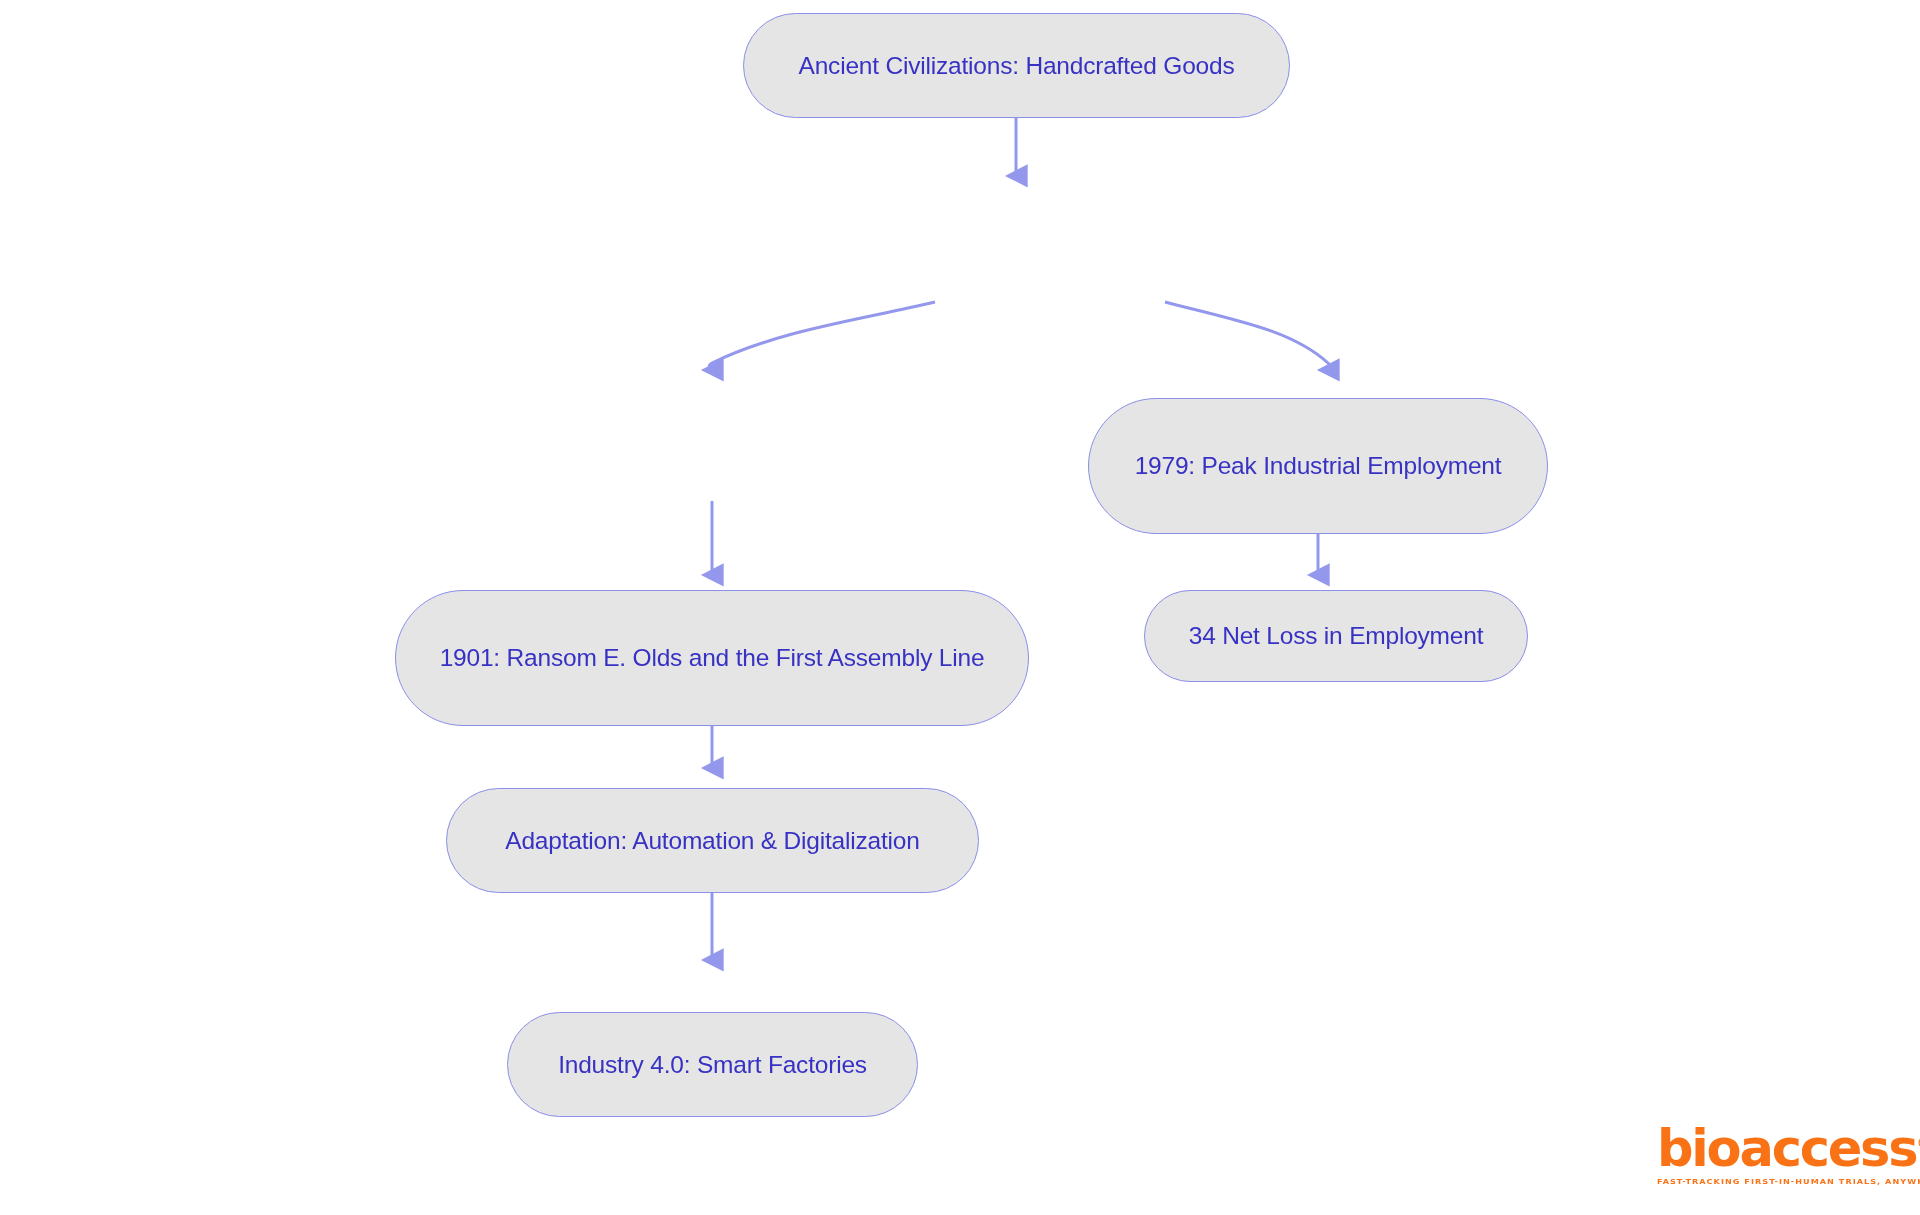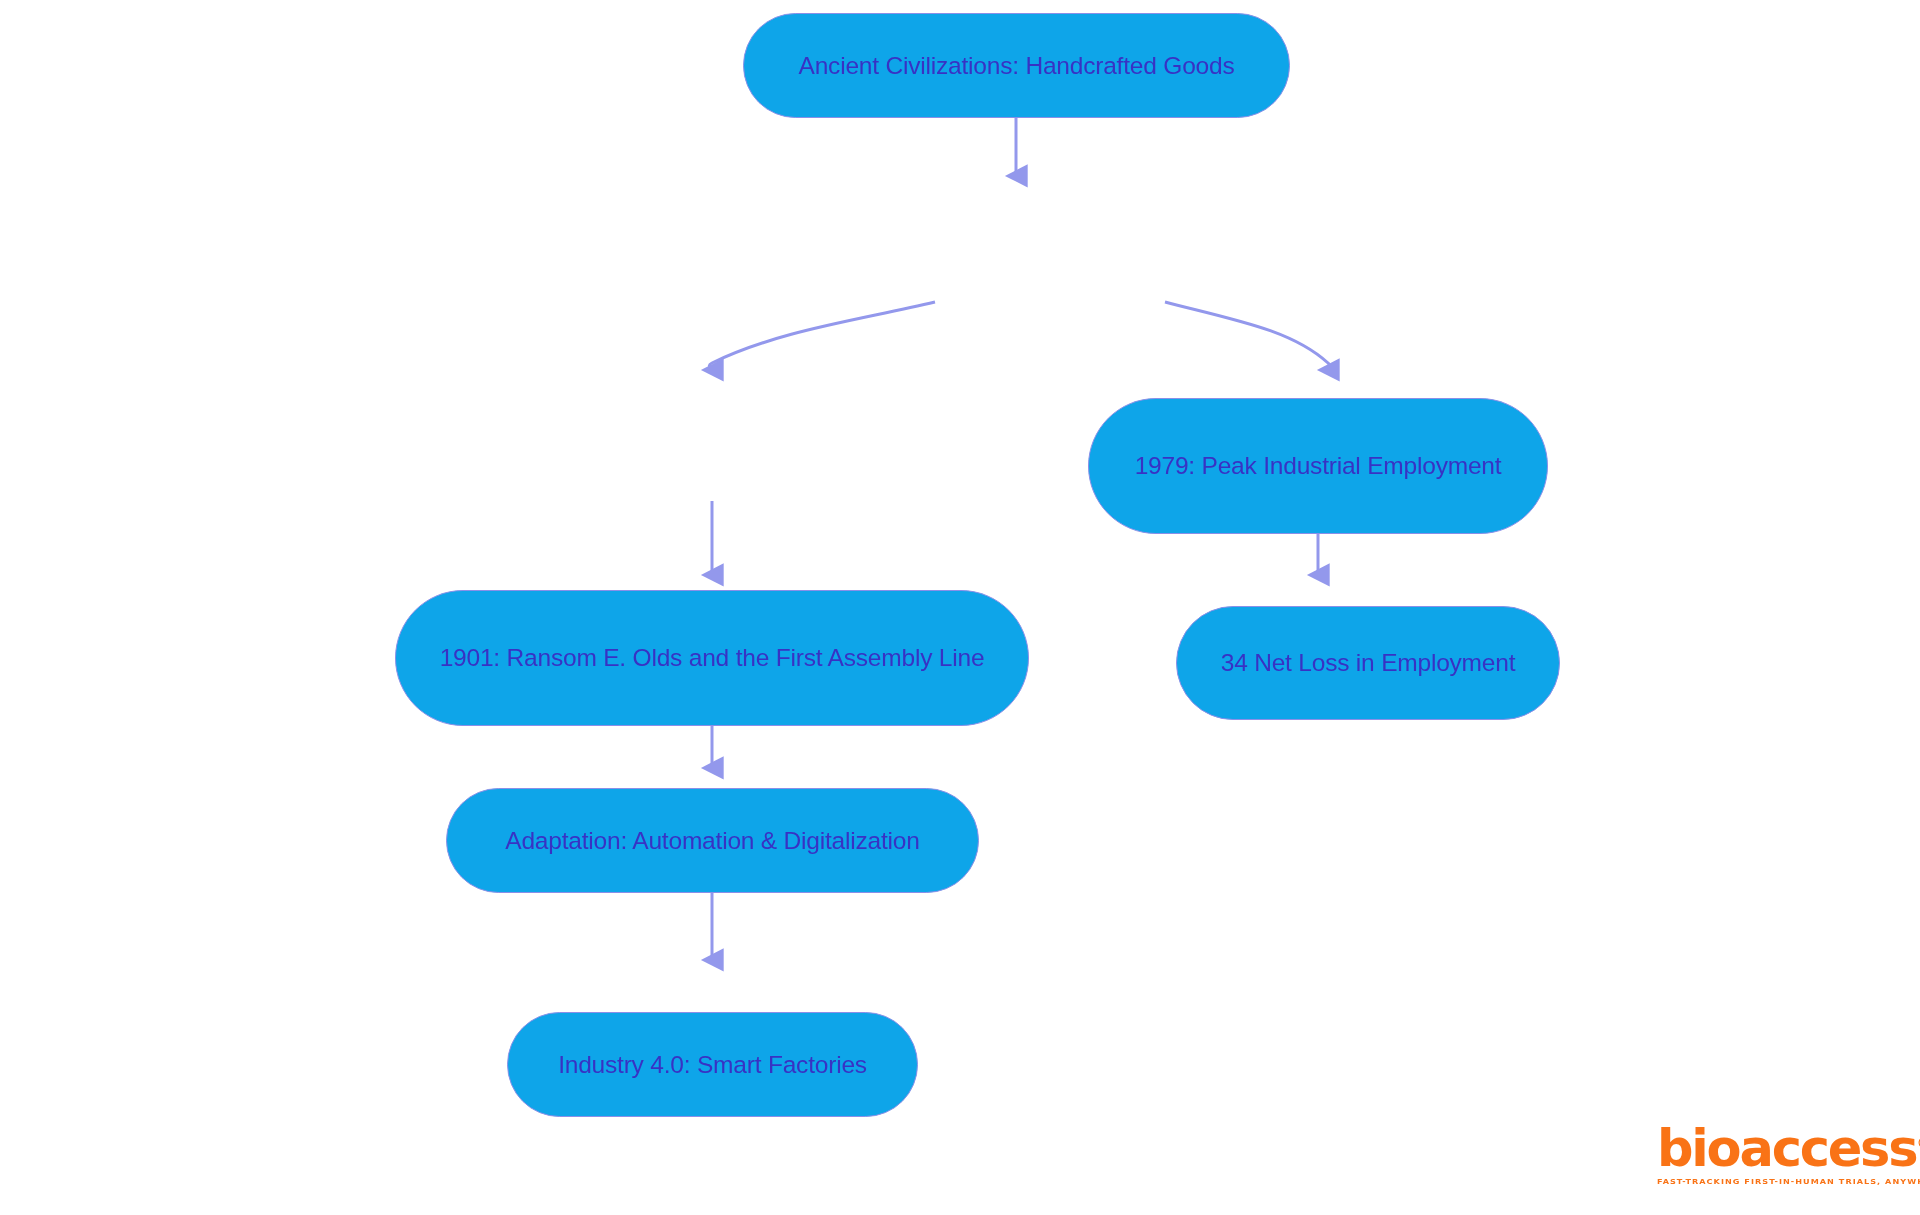--- a/index.html
+++ b/index.html
@@ -27,21 +27,21 @@
     left: 0;
     top: 0;
     width: 1920px;
     height: 1215px;
     pointer-events: none;
   }
 
   .node {
     position: absolute;
     box-sizing: border-box;
-    background: #0ea5e9;
+    background: #e5e5e5;
     border: 1.6px solid #8a8fe8;
     border-radius: 999px;
     display: flex;
     align-items: center;
     justify-content: center;
     color: #3832c4;
     font-size: 24.5px;
     font-weight: 400;
     letter-spacing: -0.2px;
     white-space: nowrap;
@@ -119,21 +119,21 @@
 
 
   <div class="node" style="left:1088px; top:398px; width:460px; height:136px;">
     <span>1979: Peak Industrial Employment</span>
   </div>
 
   <div class="node" style="left:395px; top:590px; width:634px; height:136px;">
     <span>1901: Ransom E. Olds and the First Assembly Line</span>
   </div>
 
-  <div class="node" style="left:1176px; top:590px; width:384px; height:114px;margin-top:16px;">
+  <div class="node" style="left:1144px; top:590px; width:384px; height:92px;">
     <span>34 Net Loss in Employment</span>
   </div>
 
   <div class="node" style="left:446px; top:788px; width:533px; height:105px;">
     <span>Adaptation: Automation &amp; Digitalization</span>
   </div>
 
   <div class="node" style="left:507px; top:1012px; width:411px; height:105px;">
     <span>Industry 4.0: Smart Factories</span>
   </div>

